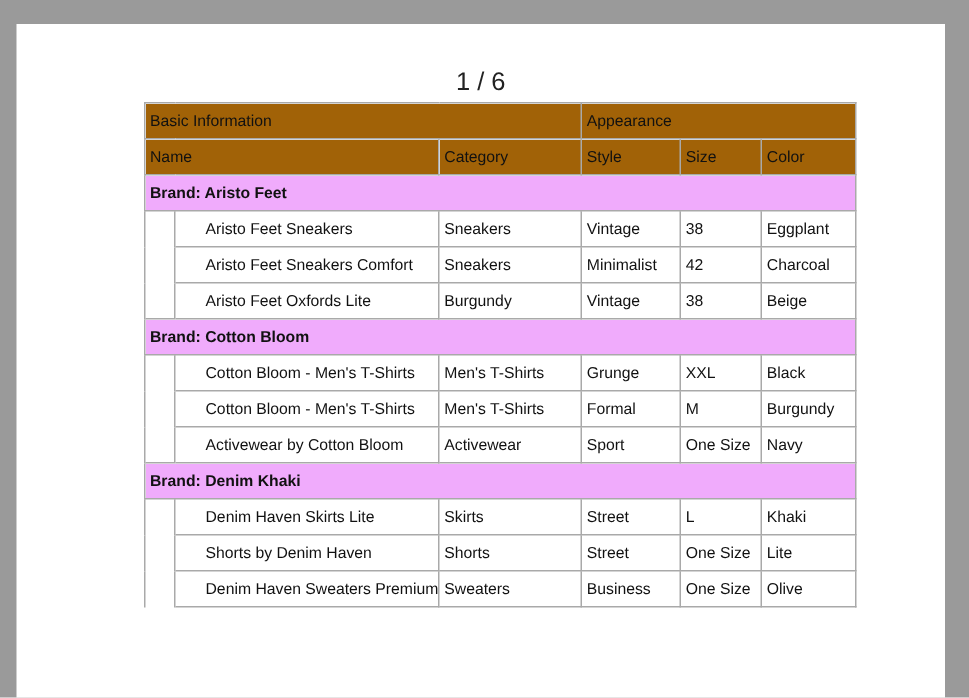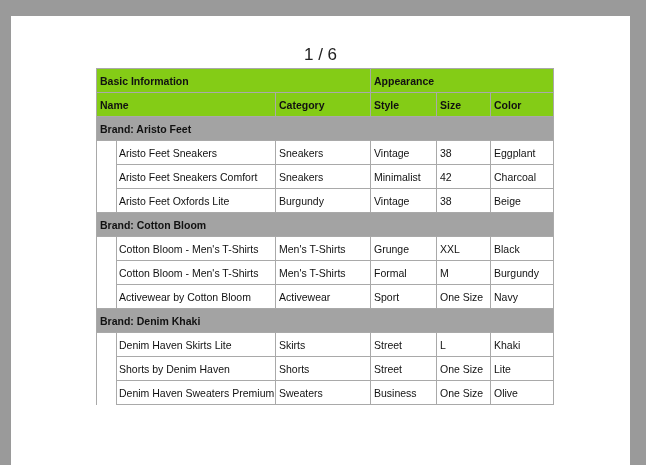--- a/index.html
+++ b/index.html
@@ -21,25 +21,25 @@
     position:absolute; left:85px; top:52px;
     border-collapse:collapse; table-layout:fixed;
     font-size:10.5px; color:#111;
   }
   .tbl td {
     border:1px solid #a9a9a9;
     height:23px; padding:0 0 0 3px;
     white-space:nowrap; overflow:hidden;
     vertical-align:middle;
   }
-  .hdr td { background:#84cc16; font-weight:bold; }
-  .brand td { background:#a3a3a3; font-weight:bold; }
+  .hdr td { background:#a16207; font-weight:normal; }
+  .brand td { background:#f0abfc; font-weight:bold; }
   .data td { background:#ffffff; }
   .data td.indent { border-left:1px solid #a9a9a9; border-top:none; border-bottom:none; background:#fff; padding:0; }
-  .data td.name { padding-left:2px; }
+  .data td.name { padding-left:20px; }
 </style>
 </head>
 <body>
 
 <div class="page">
   <div class="page-indicator">1 / 6</div>
 
   <table class="tbl">
     <colgroup>
       <col style="width:20px">

